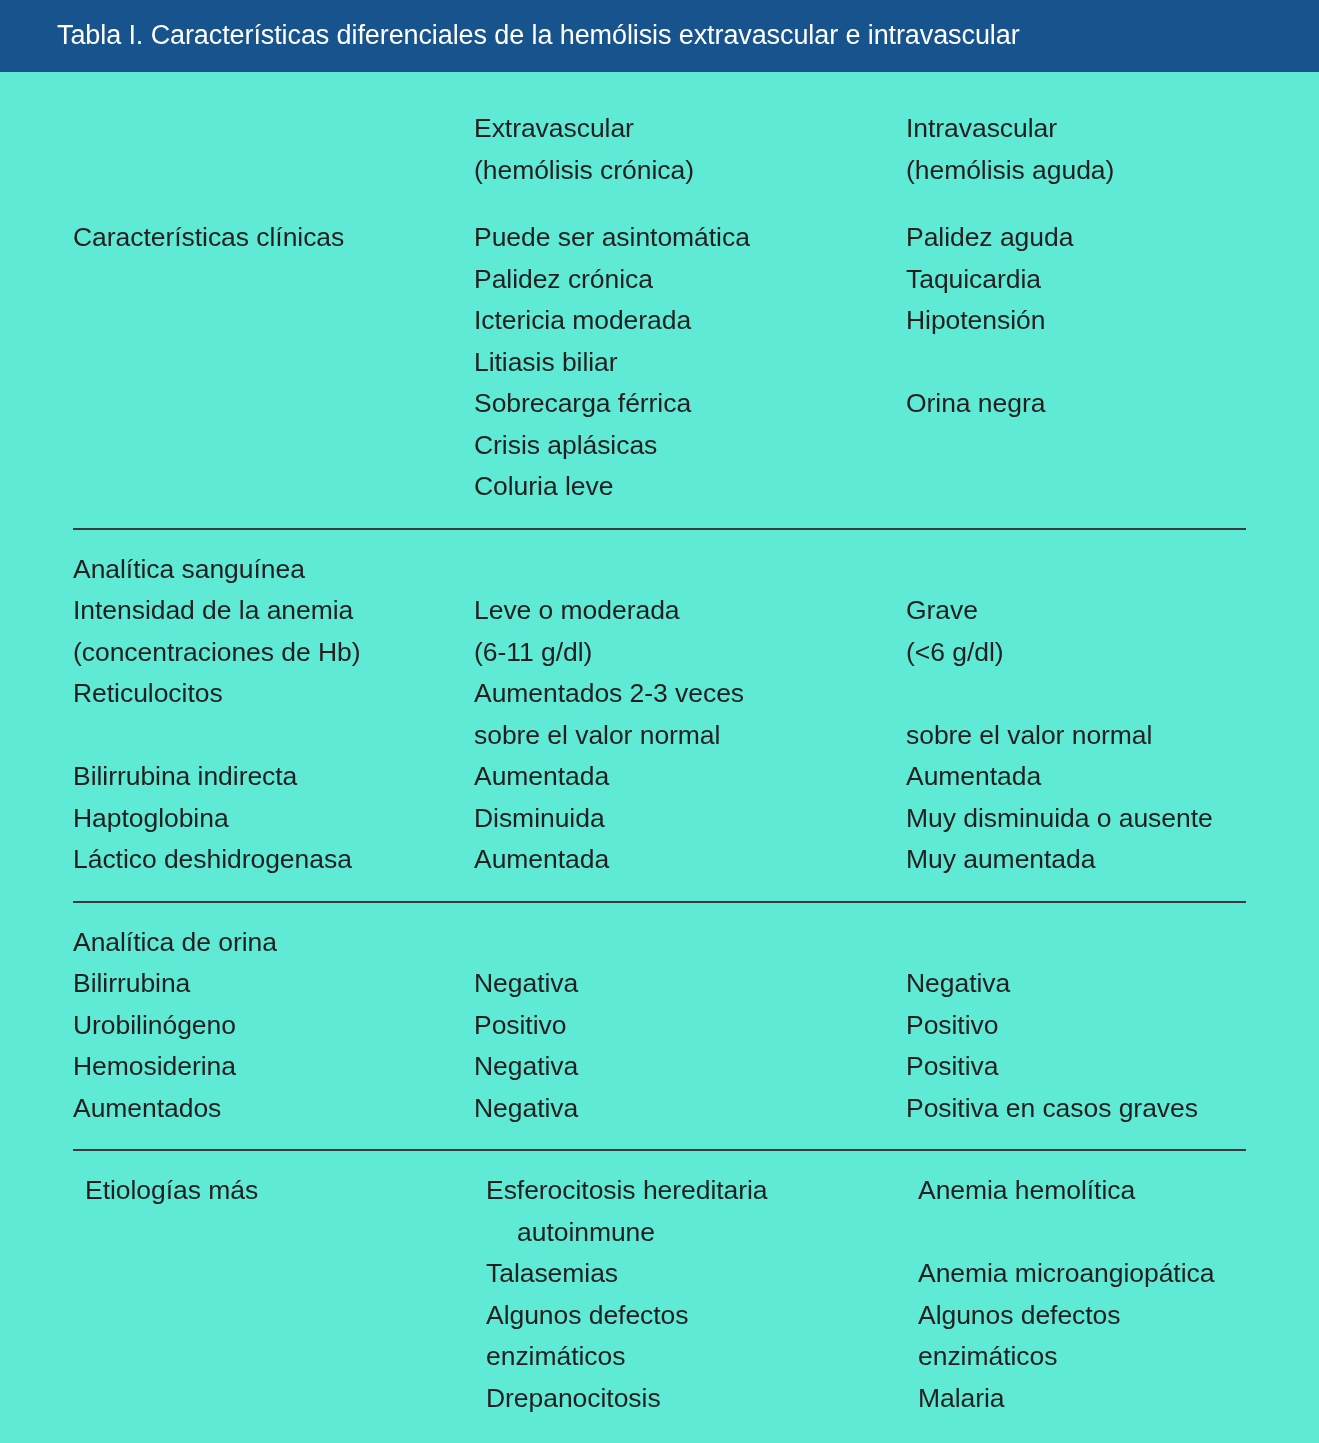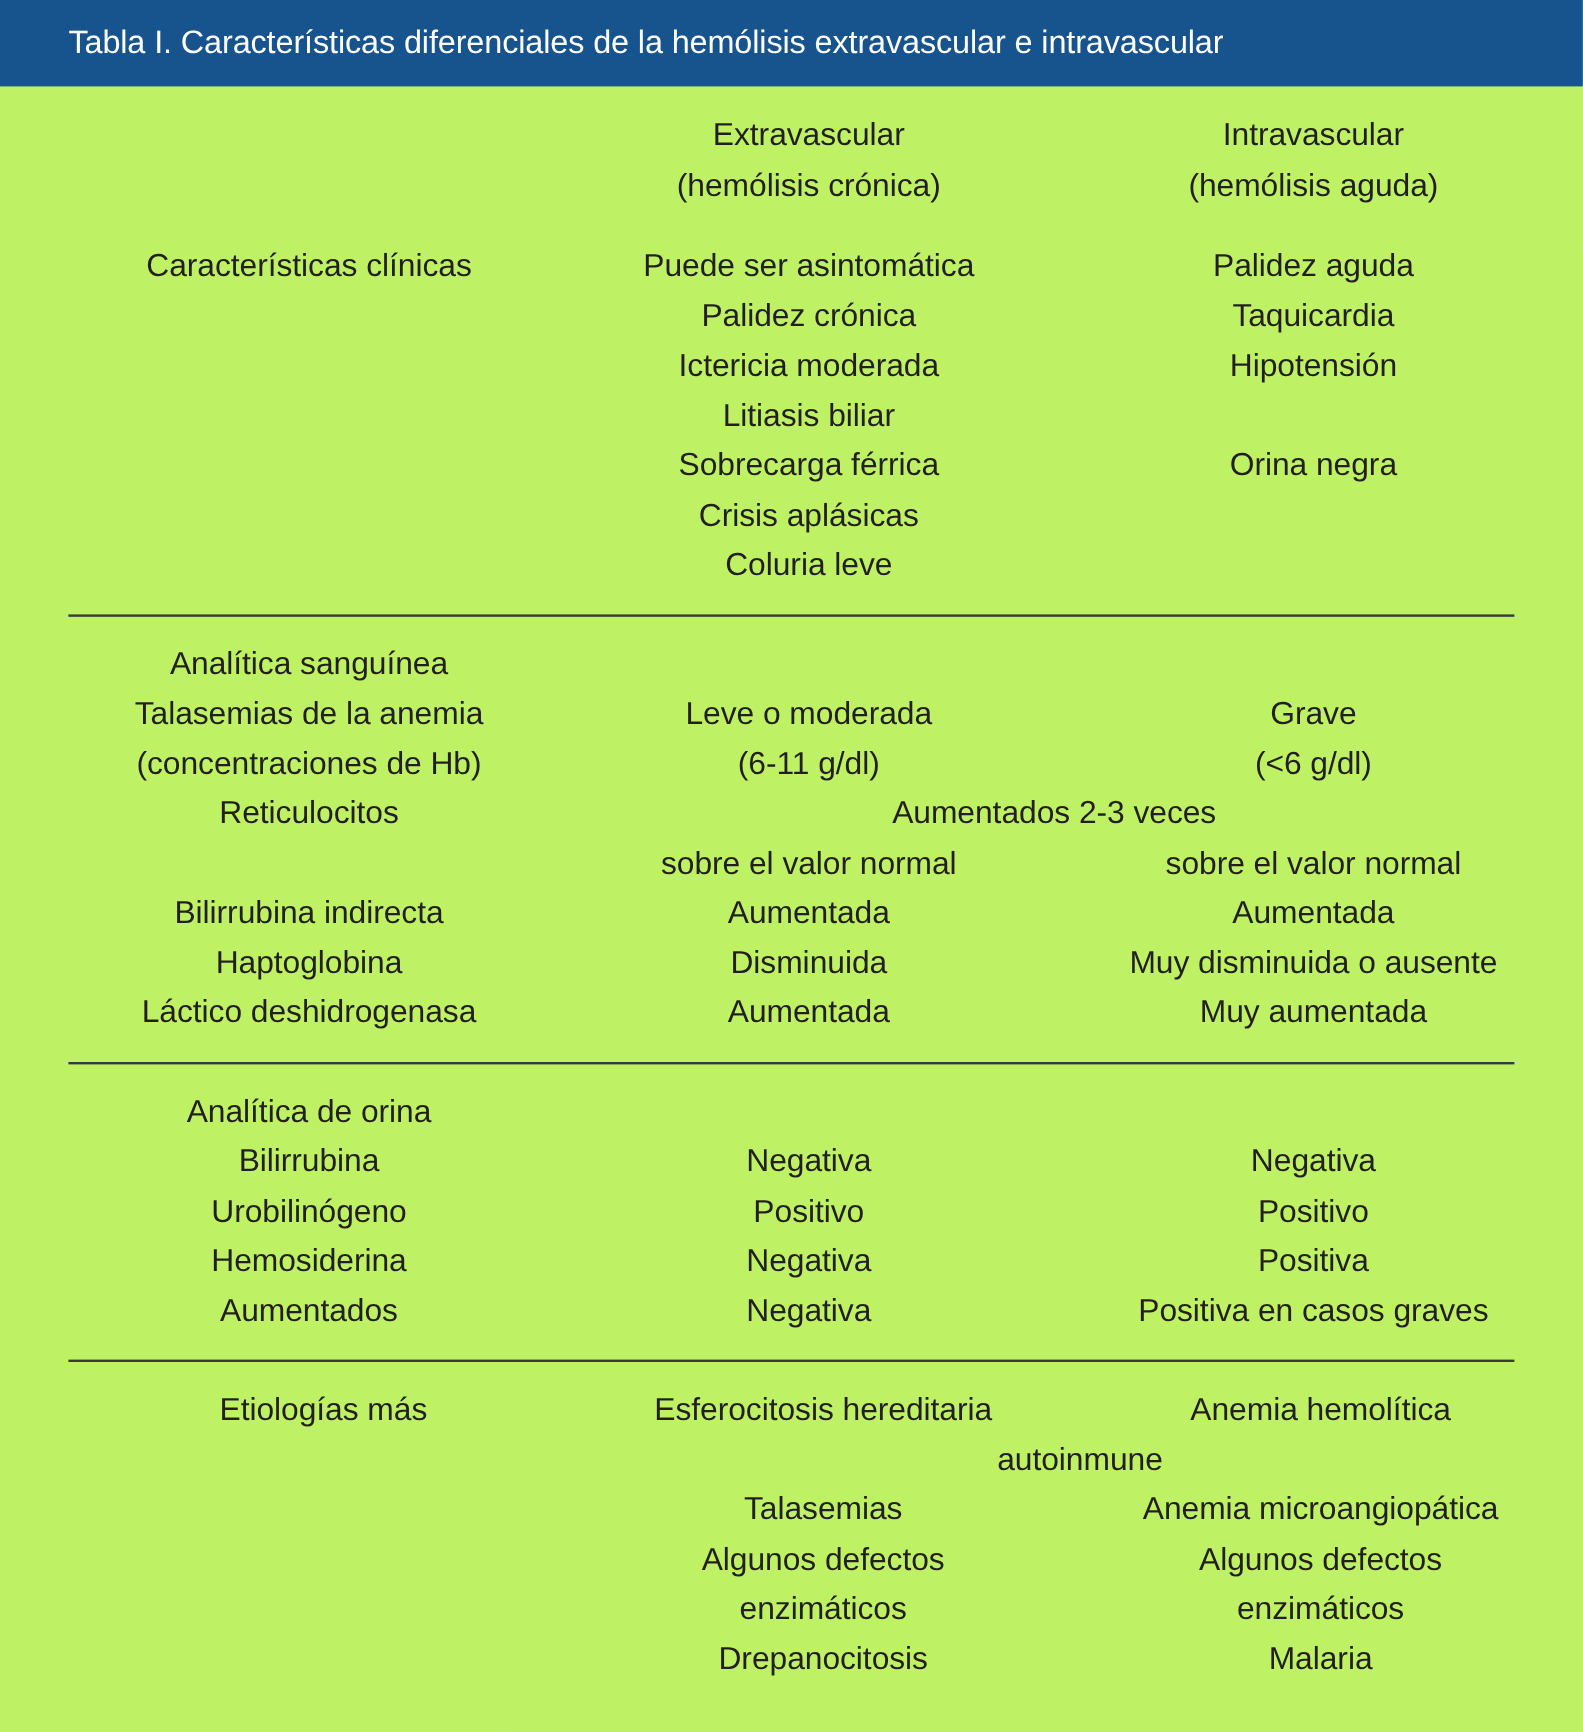--- a/index.html
+++ b/index.html
@@ -12,23 +12,22 @@
     height: 1443px;
     background: #ccd5ed;
     font-family: "Liberation Sans", sans-serif;
     color: #231f20;
     overflow: hidden;
   }
 
   .table-wrap {
     width: 1319px;
     height: 1443px;
-    background: #bef264;
+    background: #5eead4;
     position: relative;
-    text-align: center;
   }
 
   
   .table-header {
     width: 100%;
     height: 72px;
     background: #17548d;
     display: flex;
     align-items: center;
     padding-left: 57px;
@@ -36,21 +35,21 @@
   .table-header .title {
     color: #ffffff;
     font-size: 27px;
     line-height: 1.1;
     letter-spacing: -0.1px;
     white-space: nowrap;
   }
 
   
   .table-body {
-    padding: 0;
+    padding: 16px;
   }
 
   .section {
     position: relative;
   }
   .divider {
     height: 0;
     border-top: 2px solid #3a3a3c;
     margin-left: 57px;
     margin-right: 57px;
@@ -158,21 +157,21 @@
 
     <div class="section sec2">
       <div class="section-rows">
 
         <div class="row">
           <div class="c1 cell">Analítica sanguínea</div>
           <div class="c2 cell"></div>
           <div class="c3 cell"></div>
         </div>
         <div class="row">
-          <div class="c1 cell">Talasemias de la anemia</div>
+          <div class="c1 cell">Intensidad de la anemia</div>
           <div class="c2 cell">Leve o moderada</div>
           <div class="c3 cell">Grave</div>
         </div>
         <div class="row">
           <div class="c1 cell">(concentraciones de Hb)</div>
           <div class="c2 cell">(6-11 g/dl)</div>
           <div class="c3 cell">(&lt;6 g/dl)</div>
         </div>
         <div class="row">
           <div class="c1 cell">Reticulocitos</div>

